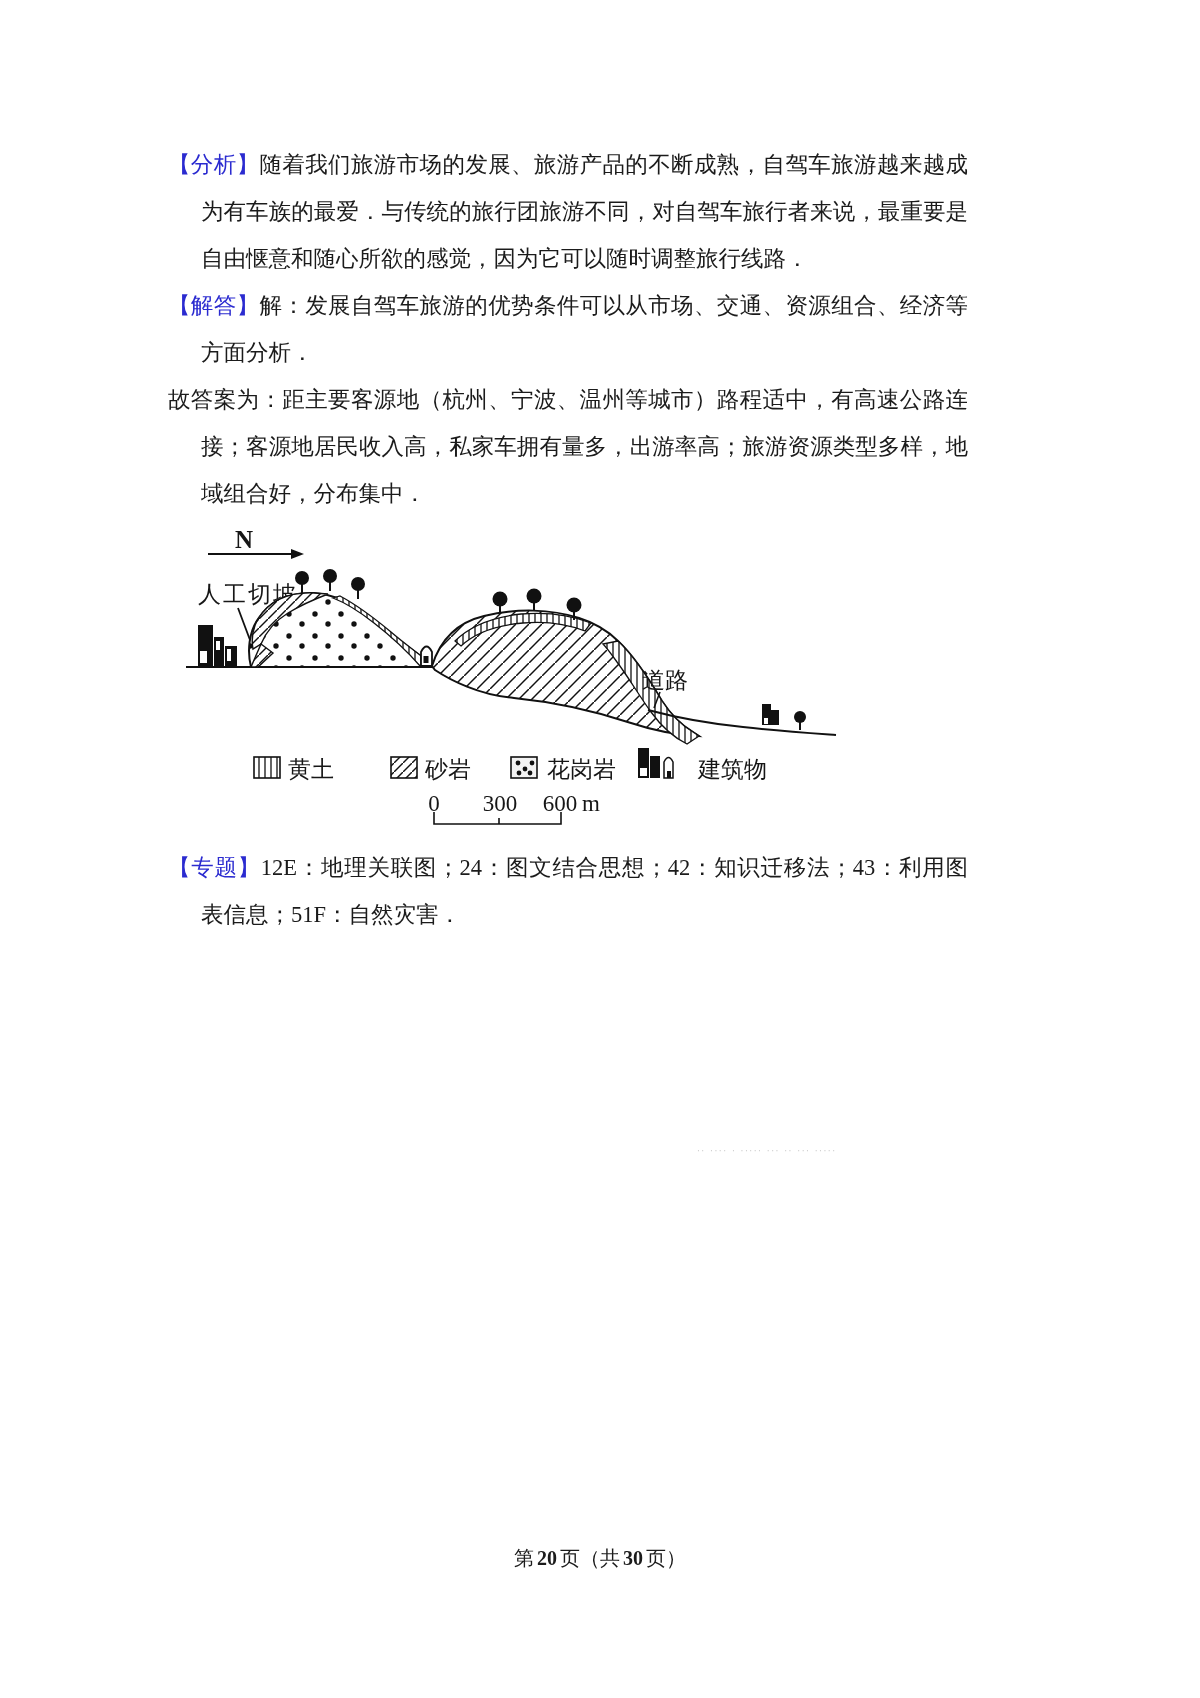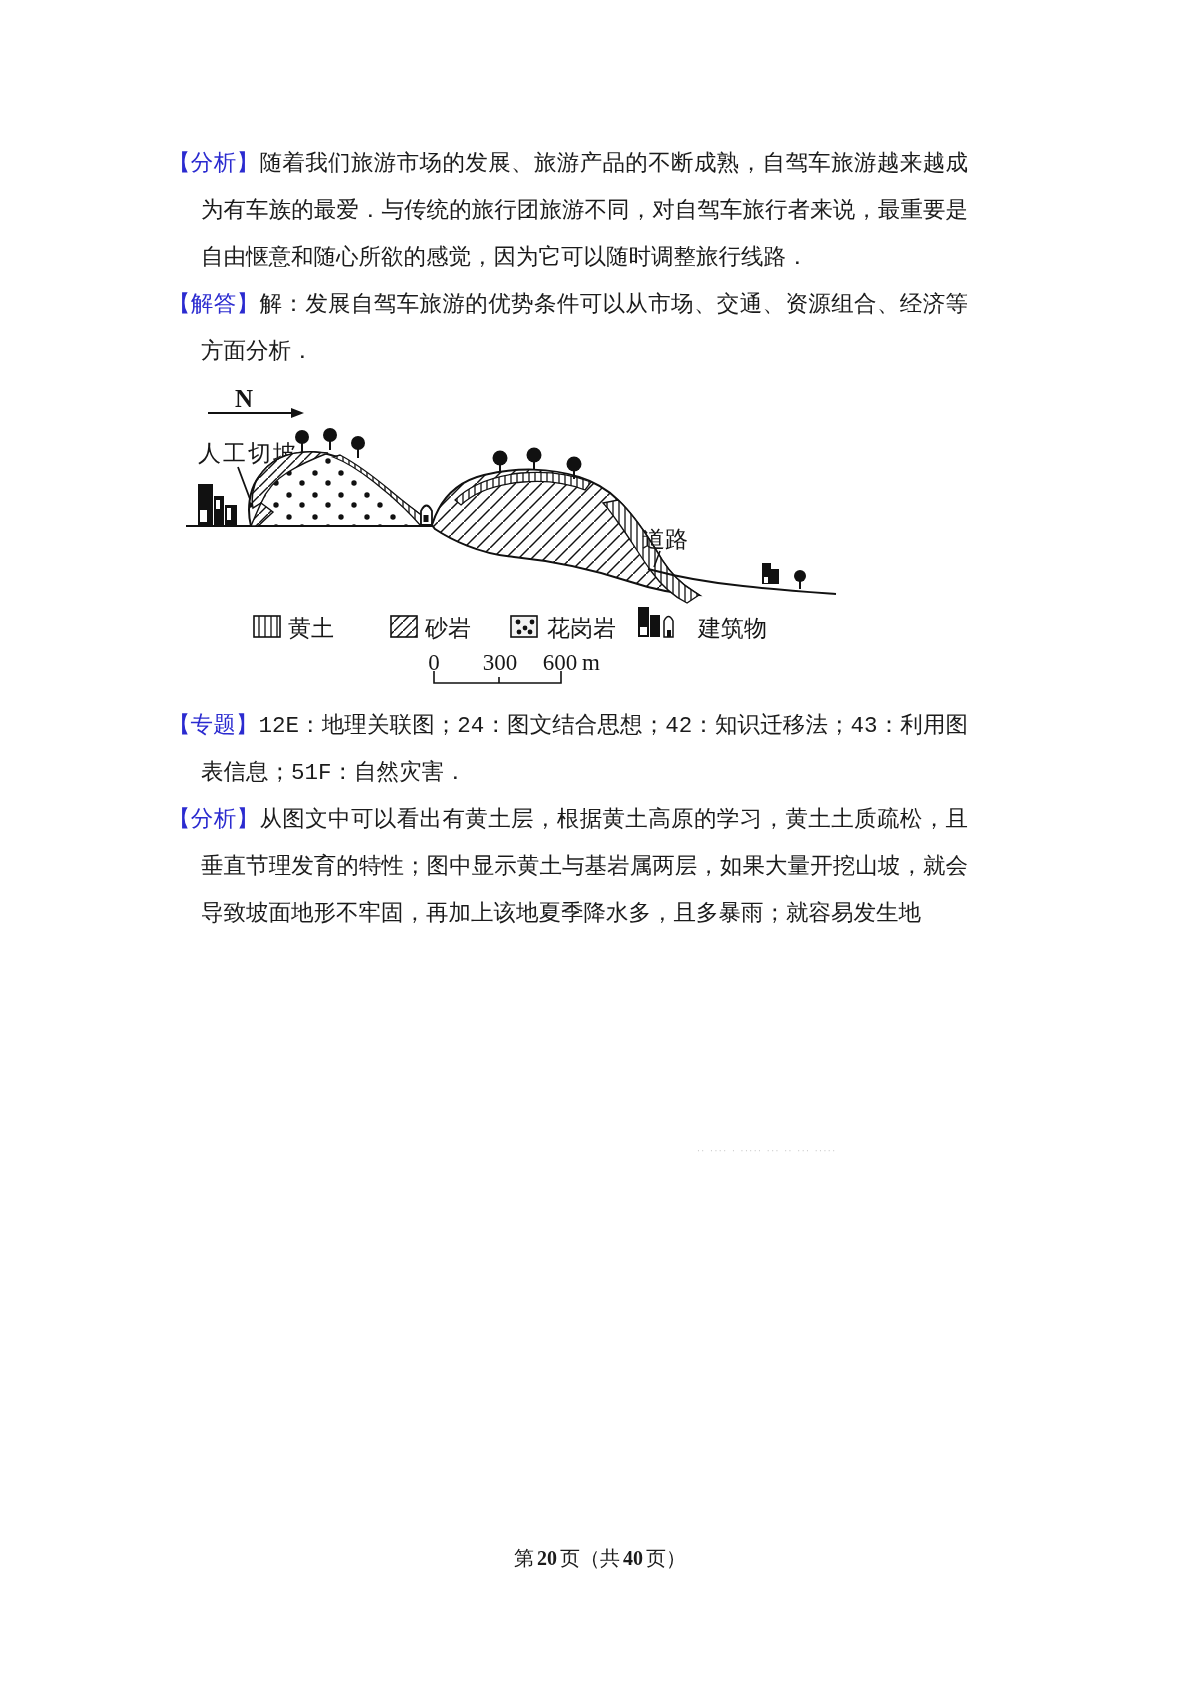--- a/index.html
+++ b/index.html
@@ -3,21 +3,21 @@
 <meta charset="utf-8">
 <style>
   html,body{margin:0;padding:0;}
   body{
     width:1200px;height:1698px;background:#ffffff;position:relative;
     font-family:"Liberation Serif","DejaVu Serif",serif;color:#1b1b1b;
     overflow:hidden;
   }
   .content{position:absolute;left:168px;top:141px;width:800px;}
   .line{margin:0;font-size:22.5px;line-height:47px;text-align:justify;}
-  .hang{padding-left:33px;text-indent:-33px;font-family:Liberation Mono, monospace;}
+  .hang{padding-left:33px;text-indent:-33px;}
   .blue{color:#2b2bd0;}
   .gap-above{margin-top:47px;}
   .diagram-wrap{margin:3px 0 8px 10px;width:660px;}
   svg text{font-family:"Liberation Serif","DejaVu Serif",serif;fill:#161616;}
   .watermark{
     position:absolute;left:697px;top:1146px;font-size:9px;color:#cccccc;
     letter-spacing:1.5px;font-family:"DejaVu Sans",sans-serif;
   }
   .footer{
     position:absolute;top:1545px;left:0;width:1200px;text-align:center;
@@ -27,20 +27,21 @@
 </style>
 </head>
 <body>
 
 <div class="content">
 
   <p class="line hang"><span class="blue">【分析】</span><span>随着我们旅游市场的发展、旅游产品的不断成熟，自驾车旅游越来越成为有车族的最爱．与传统的旅行团旅游不同，对自驾车旅行者来说，最重要是自由惬意和随心所欲的感觉，因为它可以随时调整旅行线路．</span></p>
 
   <p class="line hang"><span class="blue">【解答】</span><span>解：发展自驾车旅游的优势条件可以从市场、交通、资源组合、经济等方面分析．</span></p>
 
+  <p class="line hang"><span>故答案为：距主要客源地（杭州、宁波、温州等城市）路程适中，有高速公路连接；客源地居民收入高，私家车拥有量多，出游率高；旅游资源类型多样，地域组合好，分布集中．</span></p>
 
 
 
 
   <div class="diagram-wrap">
     <svg width="660" height="312" viewBox="0 0 660 312" xmlns="http://www.w3.org/2000/svg">
       <defs>
         <pattern id="pLoess" patternUnits="userSpaceOnUse" width="6" height="8">
           <rect width="6" height="8" fill="#ffffff"></rect>
           <path d="M3 0 V8" stroke="#111" stroke-width="1.3"></path>
@@ -166,19 +167,18 @@
         <text x="404" y="291" font-size="23">m</text>
         <path d="M256,292 V304 H383 V292 M321,298 V304" stroke="#111" stroke-width="1.6" fill="none"></path>
       </g>
     </svg>
   </div>
 
 
 
   <p class="line hang"><span class="blue">【专题】</span><span>12E：地理关联图；24：图文结合思想；42：知识迁移法；43：利用图表信息；51F：自然灾害．</span></p>
 
-  <p class="line hang"><span class="blue">【分析】</span><span>从图文中可以看出有黄土层，根据黄土高原的学习，黄土土质疏松，且垂直节理发育的特性；图中显示黄土与基岩属两层，如果大量开挖山坡，就会导致坡面地形不牢固，再加上该地夏季降水多，且多暴雨；就容易发生地</span></p>
 
 </div>
 
 <div class="watermark">·· ···· · ····· ··· ·· ··· ·····</div>
 
-<div class="footer"><span>第</span><span class="num">20</span><span>页（共</span><span class="num">40</span><span>页）</span></div>
+<div class="footer"><span>第</span><span class="num">20</span><span>页（共</span><span class="num">30</span><span>页）</span></div>
 
 </body></html>

